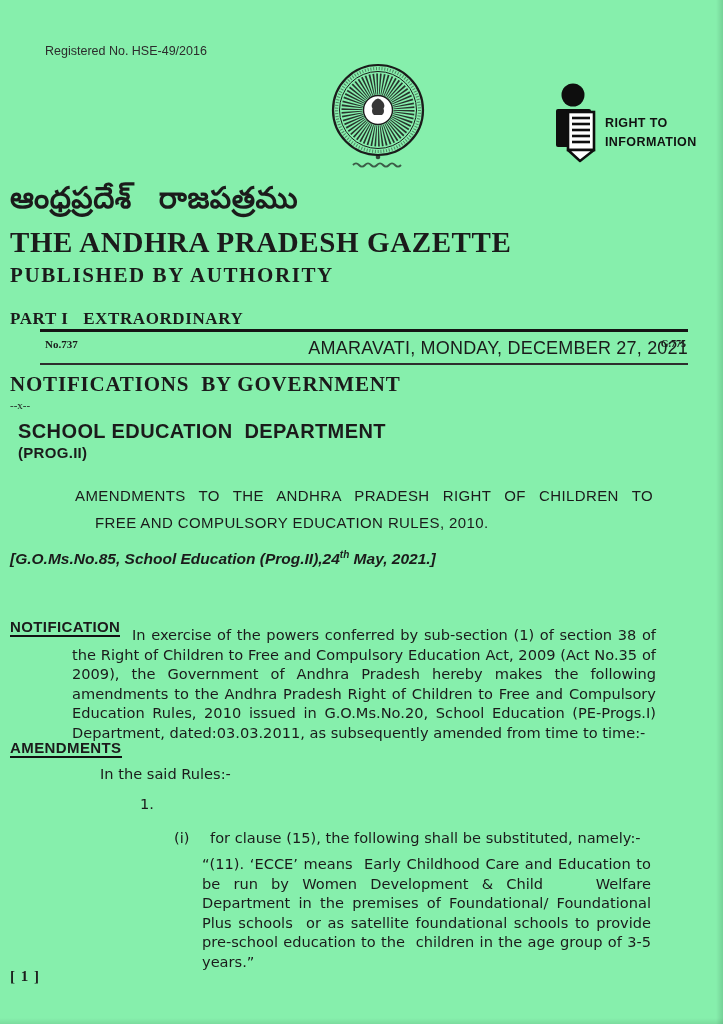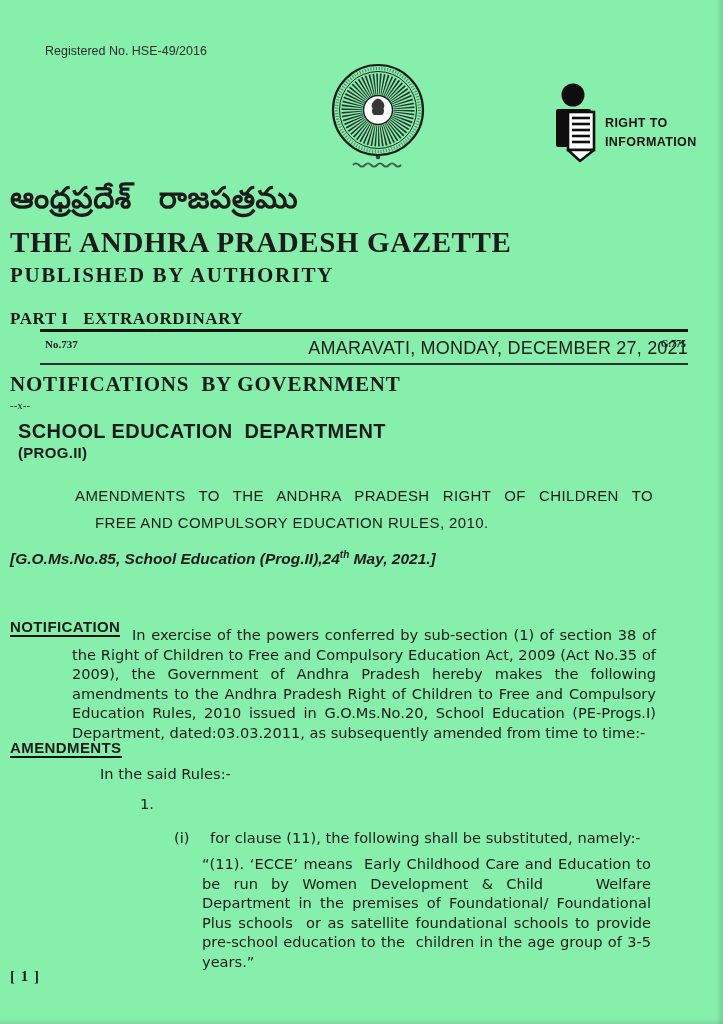--- a/index.html
+++ b/index.html
@@ -151,19 +151,19 @@
 
   <div class="abs center uheading amend-pos">
     <span>AMENDMENTS</span>
   </div>
 
   <div class="abs body-text intro">In the said Rules:-</div>
 
   <div class="abs body-text item1-no">1.</div>
 
   <div class="abs body-text sub-no">(i)</div>
-  <div class="abs body-text sub-txt">for clause (11), the following shall be substituted, namely:-</div>
+  <div class="abs body-text sub-txt">for clause (15), the following shall be substituted, namely:-</div>
 
   <div class="abs body-text clause">“(11). ‘ECCE’ means  Early Childhood Care and Education to be run by Women Development &amp; Child    Welfare Department in the premises of Foundational/ Foundational Plus schools  or as satellite foundational schools to provide pre-school education to the  children in the age group of 3-5 years.”</div>
 
   <div class="abs center footer">[ 1 ]</div>
 
 </div>
 
 </body></html>

